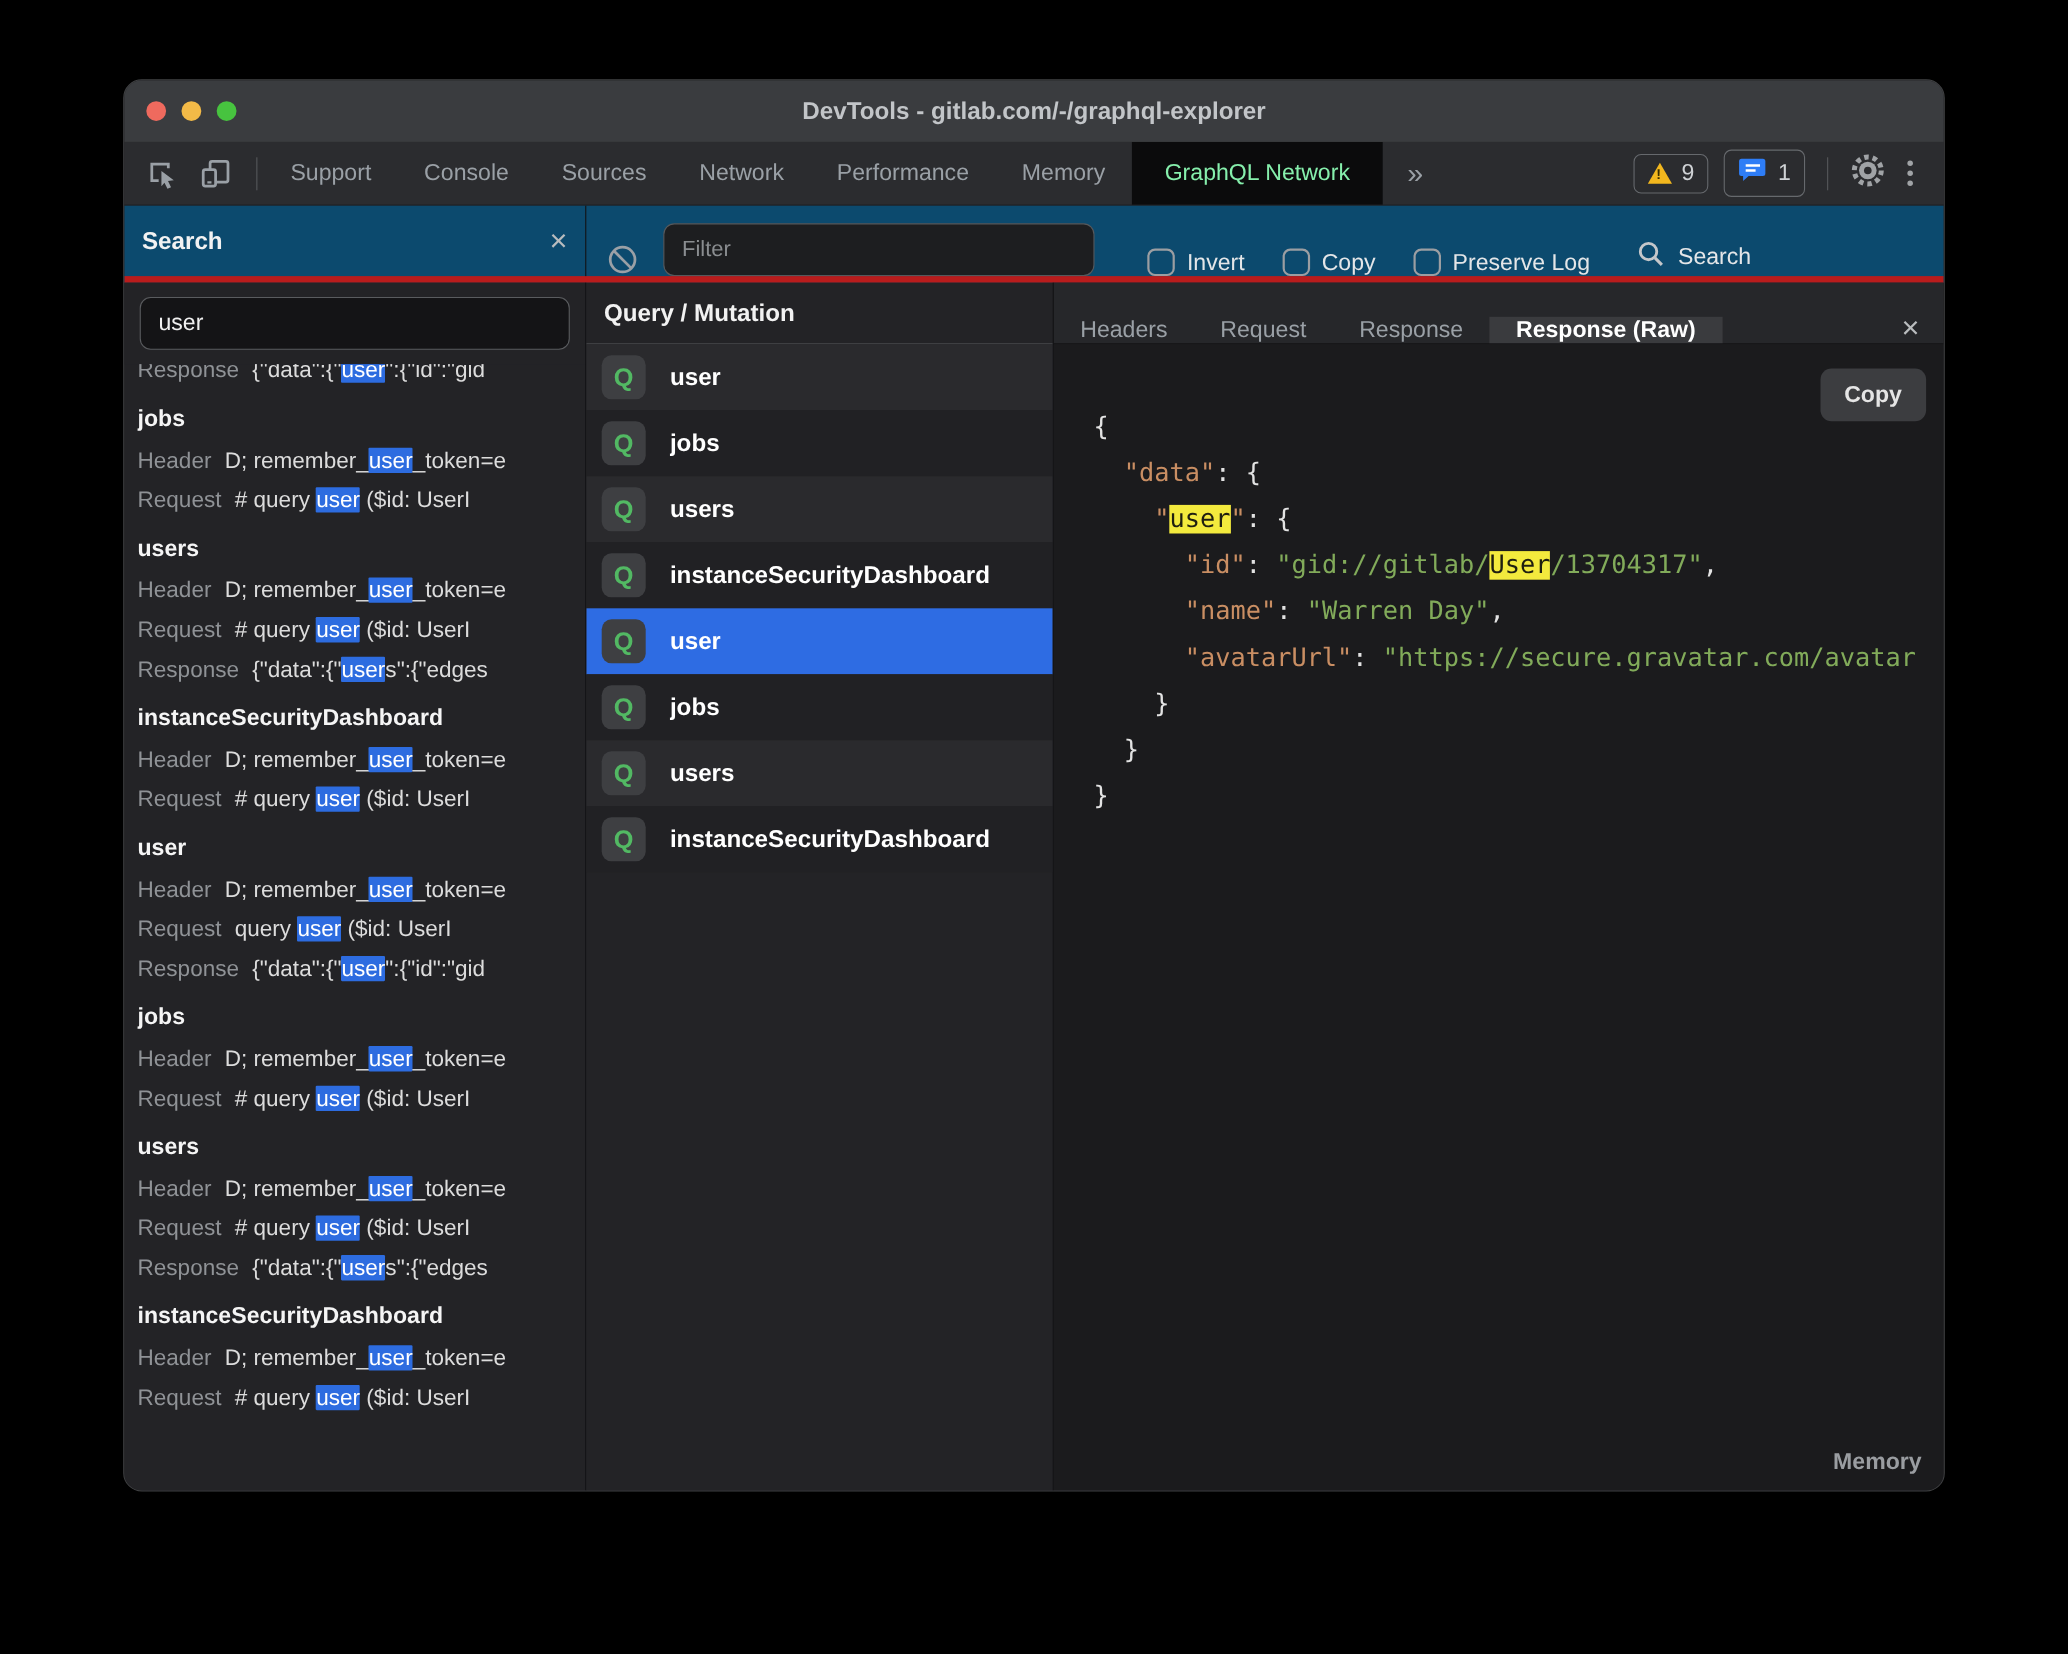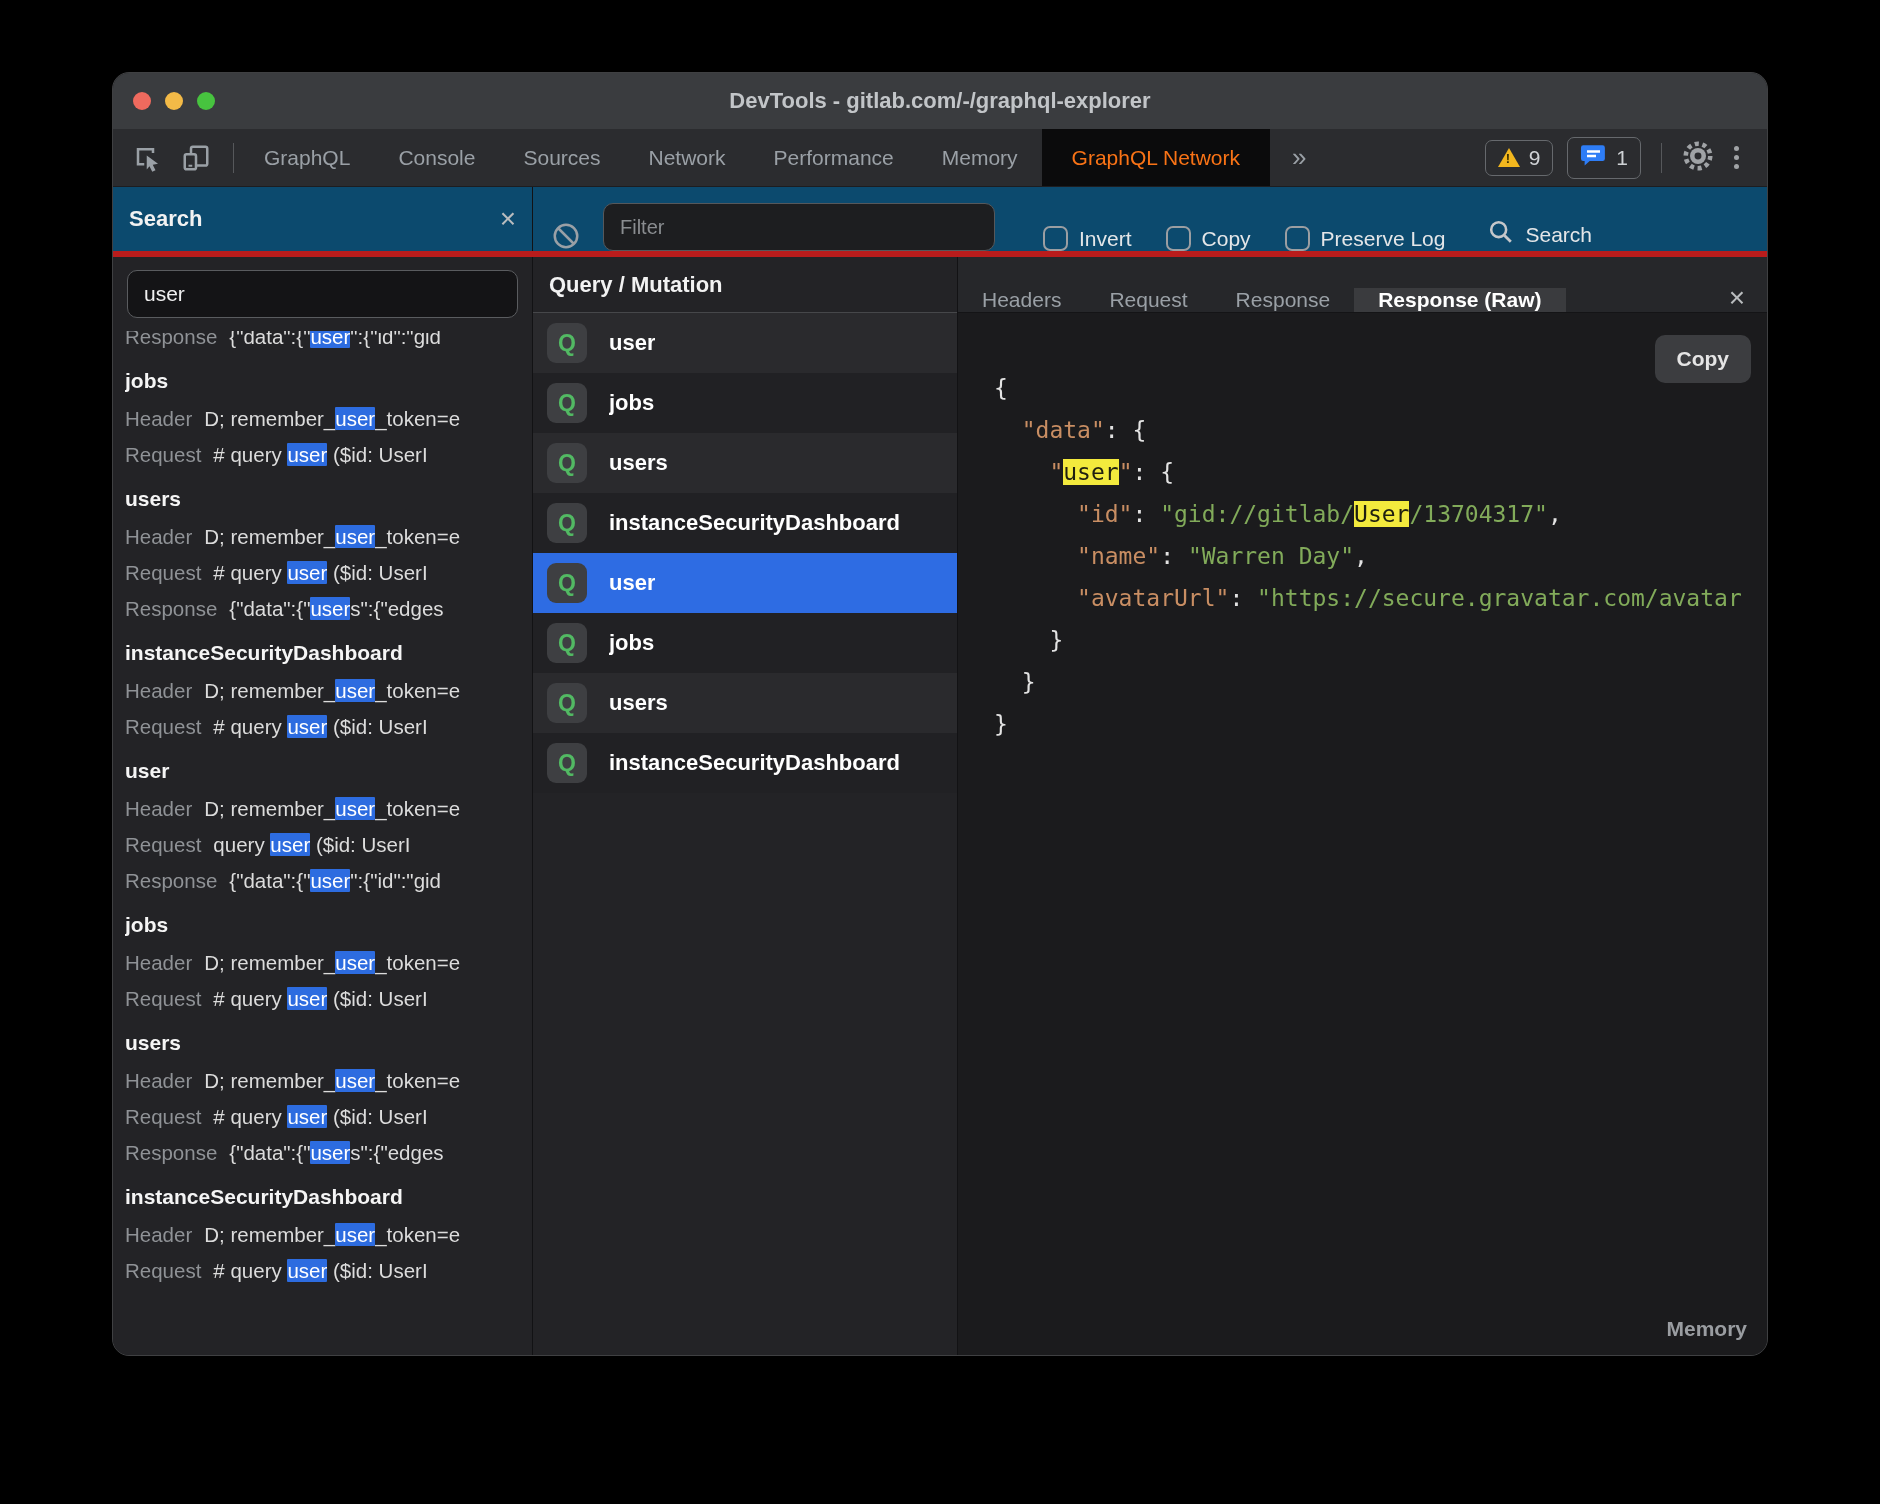--- a/index.html
+++ b/index.html
@@ -18,21 +18,21 @@
   .light{width:18px;height:18px;border-radius:50%;}
   .light.red{background:#ef6a5e;} .light.yellow{background:#f3ba47;} .light.green{background:#47c33f;}
   .win-title{position:absolute;left:0;right:0;text-align:center;color:#c2c5c8;font-size:22px;font-weight:bold;}
   
   .tabbar{height:58px;background:#2b2c2f;display:flex;align-items:stretch;flex:none;border-bottom:1px solid #1d1d20;}
   .tb-icons{display:flex;align-items:center;gap:18px;padding:0 16px 0 20px;}
   .tb-icons svg{display:block;}
   .vsep{width:1px;height:30px;background:#56585b;align-self:center;margin:0 6px;}
   .tabs{display:flex;align-items:stretch;}
   .tab{display:flex;align-items:center;padding:0 24px;color:#9aa0a6;font-size:21px;cursor:default;}
-  .tab.active{background:#0b0b0c;color:#f97316;padding:0 30px;}
+  .tab.active{background:#0b0b0c;color:#86efac;padding:0 30px;}
   .chevron{display:flex;align-items:center;color:#9aa0a6;font-size:26px;padding:0 22px;}
   .tb-right{margin-left:auto;display:flex;align-items:center;gap:14px;padding-right:22px;}
   .badge{display:flex;align-items:center;gap:9px;border:1px solid #66696d;border-radius:7px;padding:5px 12px;color:#cfd2d5;font-size:21px;}
   .tri{width:0;height:0;border-left:11px solid transparent;border-right:11px solid transparent;border-bottom:19px solid var(--warn-yellow);position:relative;}
   .tri::after{content:"!";position:absolute;left:-3px;top:3px;color:#3a2f00;font-size:13px;font-weight:bold;}
   .gear{color:#a0a3a6;}
   .dots{display:flex;flex-direction:column;gap:4px;padding:0 6px;}
   .dots i{width:5px;height:5px;border-radius:50%;background:#a0a3a6;display:block;}
   
   .subrow{height:70px;display:flex;flex:none;background:#0c4a6e;border-bottom:6px solid #b91c1c;}
@@ -112,21 +112,21 @@
       <span>
         <svg width="30" height="30" viewBox="0 0 24 24">
           <rect class="st" x="8" y="3" width="13" height="15" rx="1.5"></rect>
           <rect x="3" y="9" width="9" height="12" rx="1.5" fill="#2b2c2f" stroke="#9aa0a6" stroke-width="2"></rect>
           <line x1="6" y1="18.2" x2="9" y2="18.2" stroke="#9aa0a6" stroke-width="1.6"></line>
         </svg>
       </span>
     </div>
     <div class="vsep"></div>
     <div class="tabs" id="main-tabs">
-        <div class="tab">GraphQL</div>
+        <div class="tab">Support</div>
         <div class="tab">Console</div>
         <div class="tab">Sources</div>
         <div class="tab">Network</div>
         <div class="tab">Performance</div>
         <div class="tab">Memory</div>
         <div class="tab active">GraphQL Network</div>
       </div>
     <div class="chevron">»</div>
     <div class="tb-right">
       <div class="badge">

